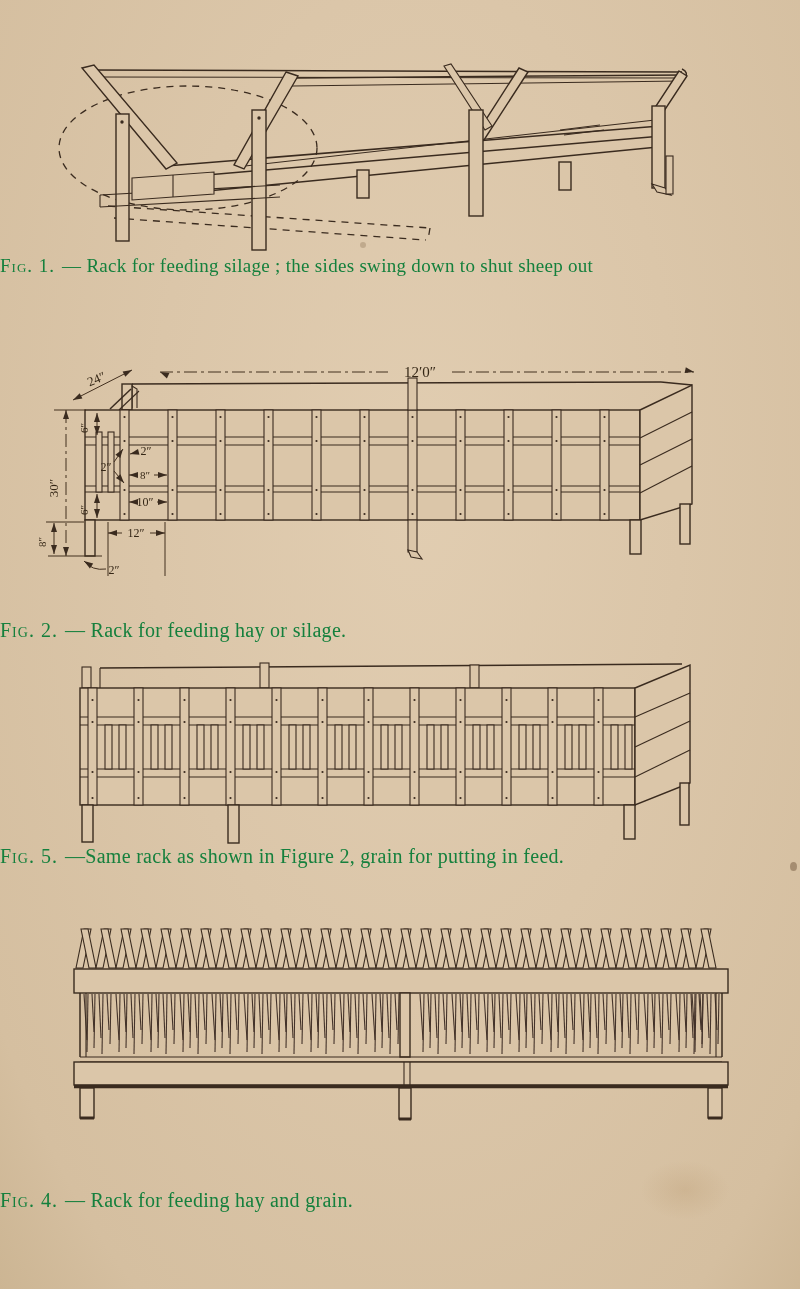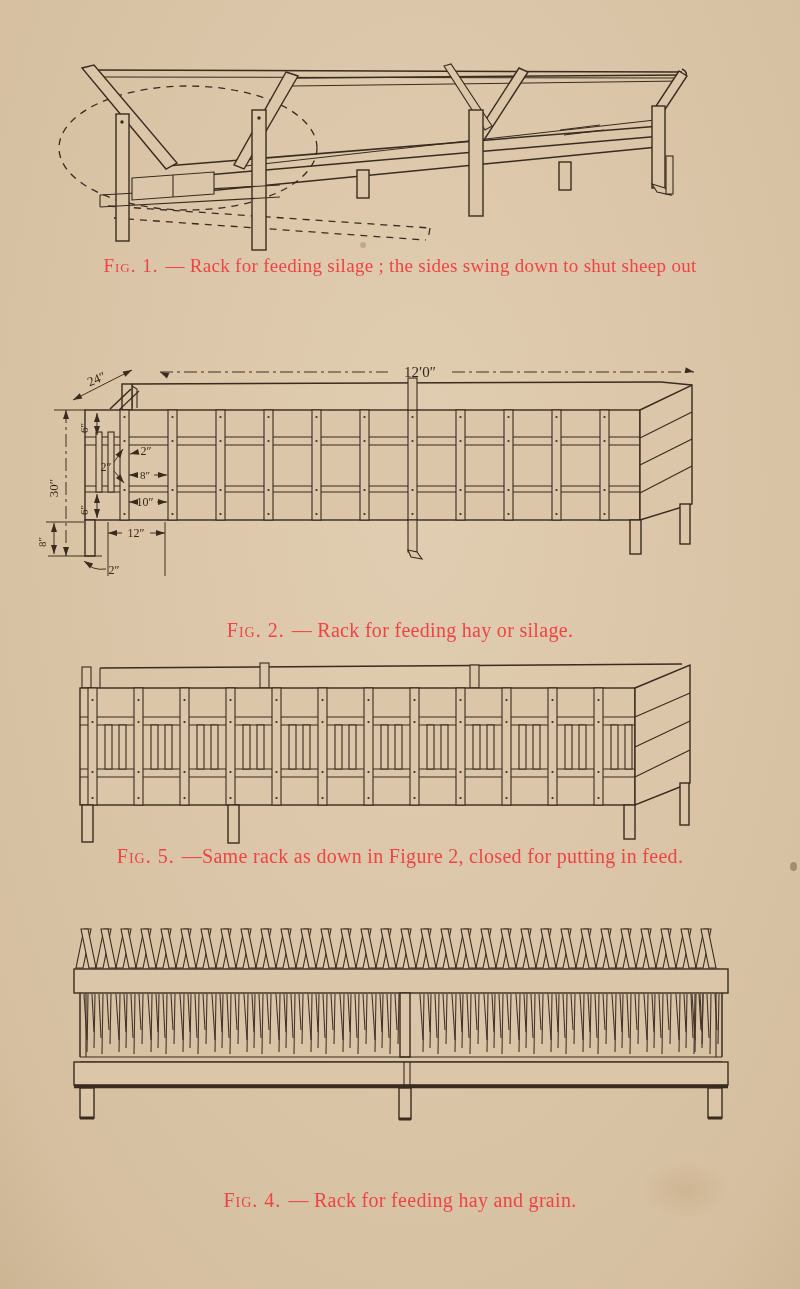--- a/index.html
+++ b/index.html
@@ -2,22 +2,22 @@
 <html><head>
 <meta charset="utf-8">
 <style>
   html,body{margin:0;padding:0;}
   body{
     width:800px;height:1289px;position:relative;overflow:hidden;
     background:radial-gradient(ellipse at 52% 38%, #e1cdb1 0%, #dbc6a9 45%, #d5bfa0 85%, #ccb593 100%);
     font-family:"Liberation Serif", serif;
   }
   .caption{
-    position:absolute;left:0;width:800px;text-align:center;
-    color:#ef4444;font-size:20px;line-height:23px;letter-spacing:.3px;
+    position:absolute;left:0;width:800px;
+    color:#15803d;font-size:20px;line-height:23px;letter-spacing:.3px;
   }
   .caption.small{font-size:19px;}
   .figlabel{font-variant:small-caps;margin-right:7px;letter-spacing:1px;}
   svg{position:absolute;overflow:visible;}
   .ln{stroke:#3a2b1f;fill:none;stroke-width:1.5;}
   .ln2{stroke:#3a2b1f;fill:none;stroke-width:1.1;}
   .pf{fill:#dbc6a9;stroke:#3a2b1f;stroke-width:1.4;}
   .pft{fill:#dbc6a9;stroke:#3a2b1f;stroke-width:1.1;}
   .ink{fill:#3a2b1f;stroke:none;}
   .dsh{stroke:#3a2b1f;fill:none;stroke-width:1.3;stroke-dasharray:7 6;}
@@ -296,21 +296,21 @@
   </g>
   <g>
     <rect x="52" y="150" width="11" height="37" class="pf"></rect>
     <rect x="198" y="150" width="11" height="38" class="pf"></rect>
     <rect x="594" y="150" width="11" height="34" class="pf"></rect>
     <rect x="650" y="128" width="9" height="42" class="pf"></rect>
   </g>
 </svg>
 
 <div class="caption" style="top:845px">
-  <span class="figlabel">Fig. 5.</span><span>—Same rack as down in Figure 2, closed for putting in feed.</span>
+  <span class="figlabel">Fig. 5.</span><span>—Same rack as shown in Figure 2, grain for putting in feed.</span>
 </div>
 
 <svg style="left:60px;top:923px" width="680" height="202" viewBox="0 0 680 202">
   <g>
     <use href="#xb" transform="translate(16,3)"></use>
       <use href="#xb" transform="translate(36,3)"></use>
     <use href="#xb" transform="translate(56,3)"></use>
       <use href="#xb" transform="translate(76,3)"></use>
     <use href="#xb" transform="translate(96,3)"></use>
       <use href="#xb" transform="translate(116,3)"></use>

